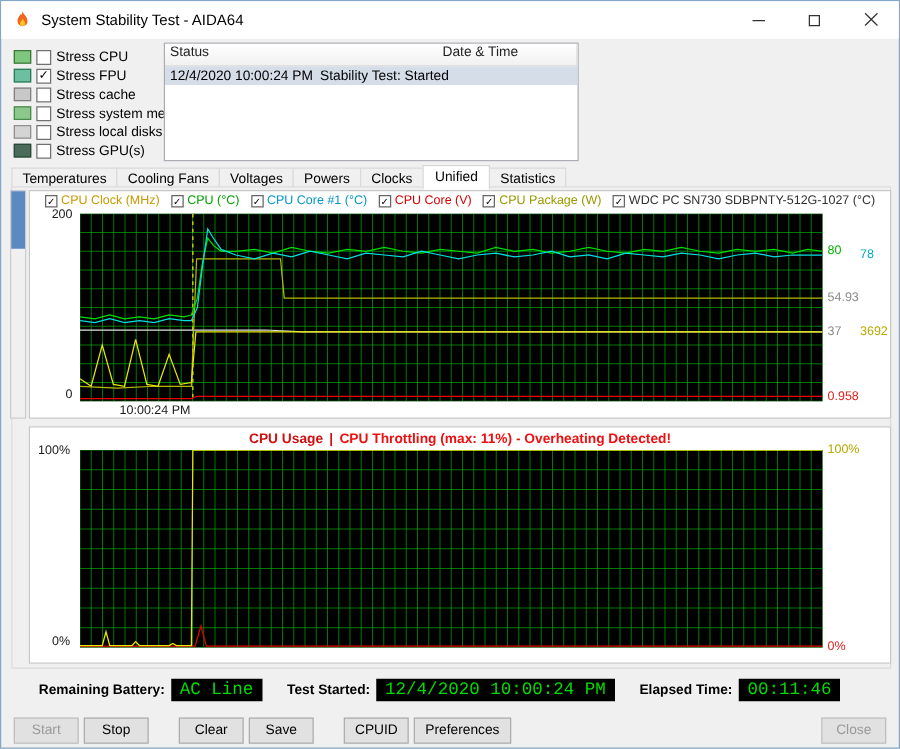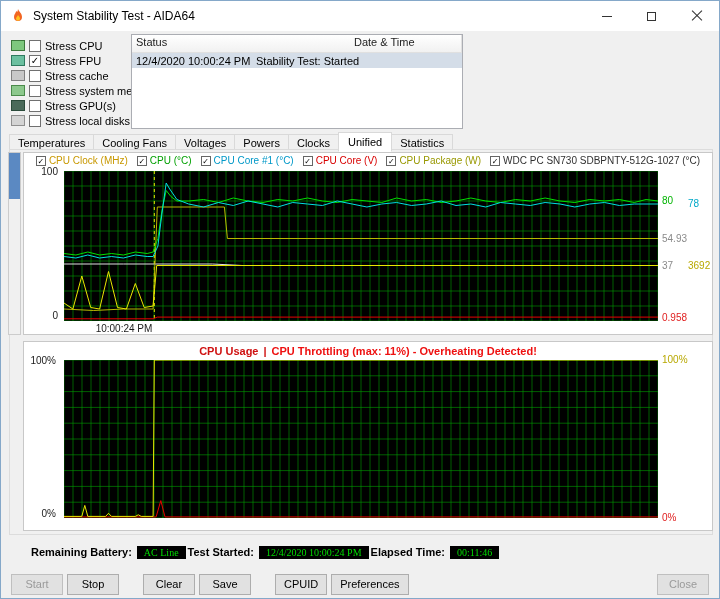--- a/index.html
+++ b/index.html
@@ -71,22 +71,22 @@
   #c1-xlabel{position:absolute;left:50px;top:170px;width:100px;text-align:center;font-size:10px;color:#1a1a1a;}
   .rlabels{position:absolute;left:638px;top:0;width:50px;height:100%;}
   .rlabel{position:absolute;font-size:10px;white-space:nowrap;}
   #c2-title{position:absolute;left:0;right:0;top:3px;text-align:center;font-size:11px;font-weight:bold;white-space:nowrap;}
   #c2-title .sep{margin:0 5px;}
   #c2-left-top{left:2px;top:13px;} #c2-left-bottom{left:2px;top:166px;}
 
   
   .statusbar{position:absolute;left:30px;top:542px;display:flex;align-items:center;height:18px;justify-content:flex-end;}
   .sb-label{font-size:11px;font-weight:bold;color:#000;margin-right:5px;white-space:nowrap;}
-  .sb-value{font-family:Liberation Serif, serif;font-size:10px;color:#00dc00;background:#000;
-    padding:1px 7px;margin-right:2px;white-space:nowrap;}
+  .sb-value{font-family:Liberation Mono, monospace;font-size:14px;color:#00dc00;background:#000;
+    padding:1px 7px;margin-right:20px;white-space:nowrap;}
 
   
   .button-bar{position:absolute;left:10px;right:10px;top:572px;height:22px;display:flex;align-items:center;}
   .btn{height:21px;min-width:52px;padding:0 8px;font-size:11px;font-family:"Liberation Sans",sans-serif;
     background:#e1e1e1;border:1px solid #adadad;color:#000;margin-right:4px;box-sizing:border-box;}
   .btn.disabled{color:#9a9a9a;border-color:#bfbfbf;}
   .btn.gap{margin-left:20px;} .btn.right{margin-left:auto;margin-right:0;}
 </style>
 </head>
 <body>
@@ -127,28 +127,28 @@
         <span class="hwicon ic-cache"></span>
         <span class="checkbox"></span>
         <span class="stress-label">Stress cache</span>
       </div>
       <div class="stress-row">
         <span class="hwicon ic-memory"></span>
         <span class="checkbox"></span>
         <span class="stress-label">Stress system memory</span>
       </div>
       <div class="stress-row">
+        <span class="hwicon ic-disk"></span>
+        <span class="checkbox"></span>
+        <span class="stress-label">Stress local disks</span>
+      </div>
+      <div class="stress-row">
         <span class="hwicon ic-gpu"></span>
         <span class="checkbox"></span>
         <span class="stress-label">Stress GPU(s)</span>
-      </div>
-      <div class="stress-row">
-        <span class="hwicon ic-disk"></span>
-        <span class="checkbox"></span>
-        <span class="stress-label">Stress local disks</span>
       </div>
     </div>
 
   <div class="log-table">
     <div class="log-header">
         <div class="log-hcell c1">Status</div>
         <div class="log-hcell c0">Date &amp; Time</div>
       </div>
     <div class="log-body">
         <div class="log-row selected">
@@ -193,21 +193,21 @@
         </span>
         <span class="legend-item">
           <span class="legend-check">✓</span>
           <span class="legend-label" style="color: rgb(152, 152, 0);">CPU Package (W)</span>
         </span>
         <span class="legend-item">
           <span class="legend-check">✓</span>
           <span class="legend-label" style="color: rgb(48, 48, 48);">WDC PC SN730 SDBPNTY-512G-1027 (°C)</span>
         </span>
       </div>
-    <div class="axis-left" id="c1-top">100</div>
+    <div class="axis-left" id="c1-top">200</div>
     <div class="axis-left" id="c1-bottom">0</div>
     <div class="plot" id="plot1">
       <svg id="svg1" viewBox="0 0 594 150" preserveAspectRatio="none">
           <line x1="0.0" y1="0" x2="0.0" y2="150" stroke="#00a000" stroke-width="0.6"></line>
           <line x1="9.0" y1="0" x2="9.0" y2="150" stroke="#00a000" stroke-width="0.6"></line>
           <line x1="18.0" y1="0" x2="18.0" y2="150" stroke="#00a000" stroke-width="0.6"></line>
           <line x1="27.0" y1="0" x2="27.0" y2="150" stroke="#00a000" stroke-width="0.6"></line>
           <line x1="36.0" y1="0" x2="36.0" y2="150" stroke="#00a000" stroke-width="0.6"></line>
           <line x1="45.0" y1="0" x2="45.0" y2="150" stroke="#00a000" stroke-width="0.6"></line>
           <line x1="54.0" y1="0" x2="54.0" y2="150" stroke="#00a000" stroke-width="0.6"></line>

